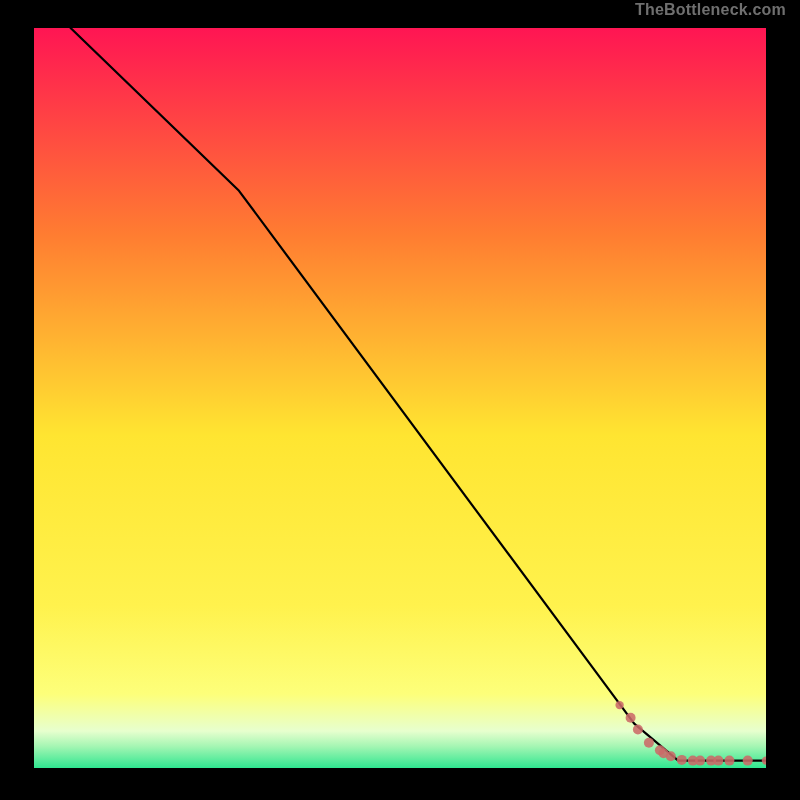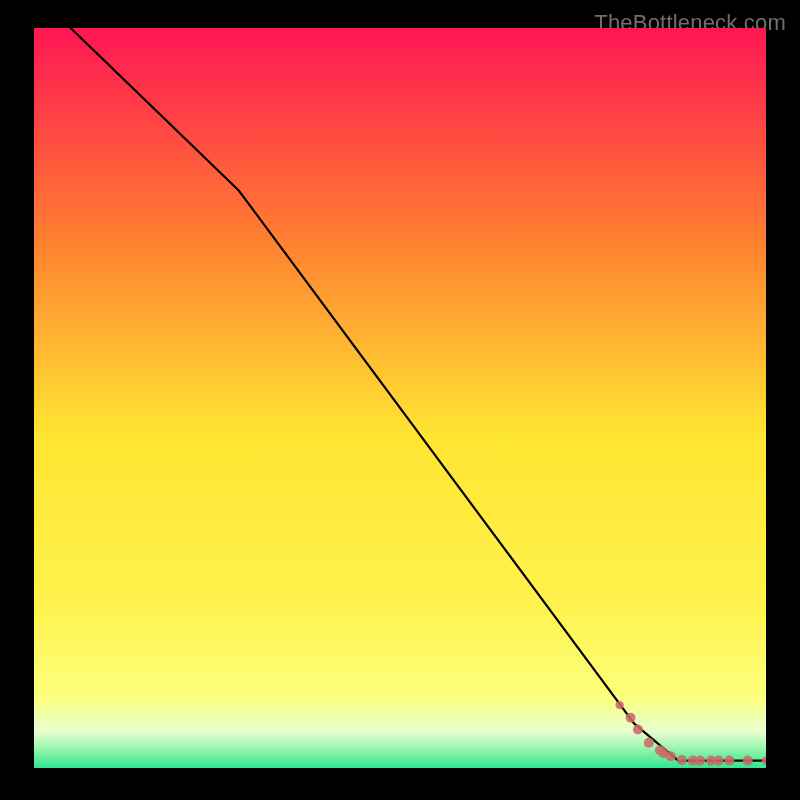--- a/index.html
+++ b/index.html
@@ -12,25 +12,25 @@
     overflow: hidden;
   }
   .frame {
     position: relative;
     width: 800px;
     height: 800px;
     background: #000;
   }
   .watermark {
     position: absolute;
-    top: 10px;
+    top: 1px;
     right: 14px;
     color: #6f6f6f;
-    font-size: 22px;
-    font-weight: 400;
+    font-size: 16px;
+    font-weight: 700;
     letter-spacing: 0.2px;
     user-select: none;
   }
   .plot {
     position: absolute;
     left: 34px;
     top: 28px;
     width: 732px;
     height: 740px;
   }

